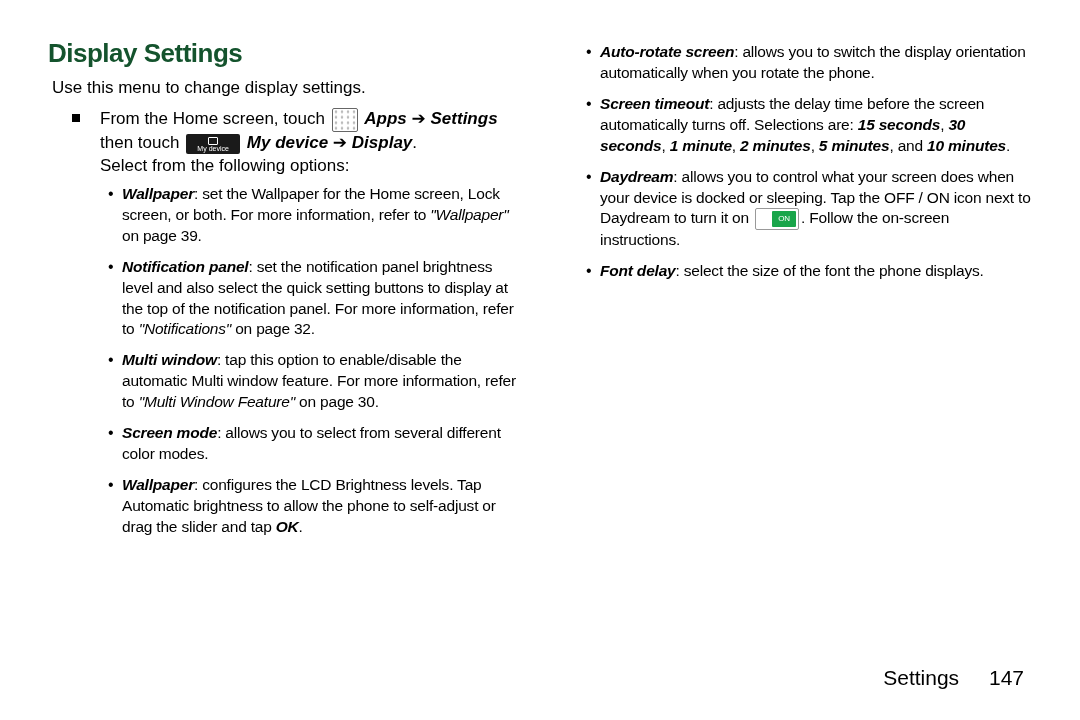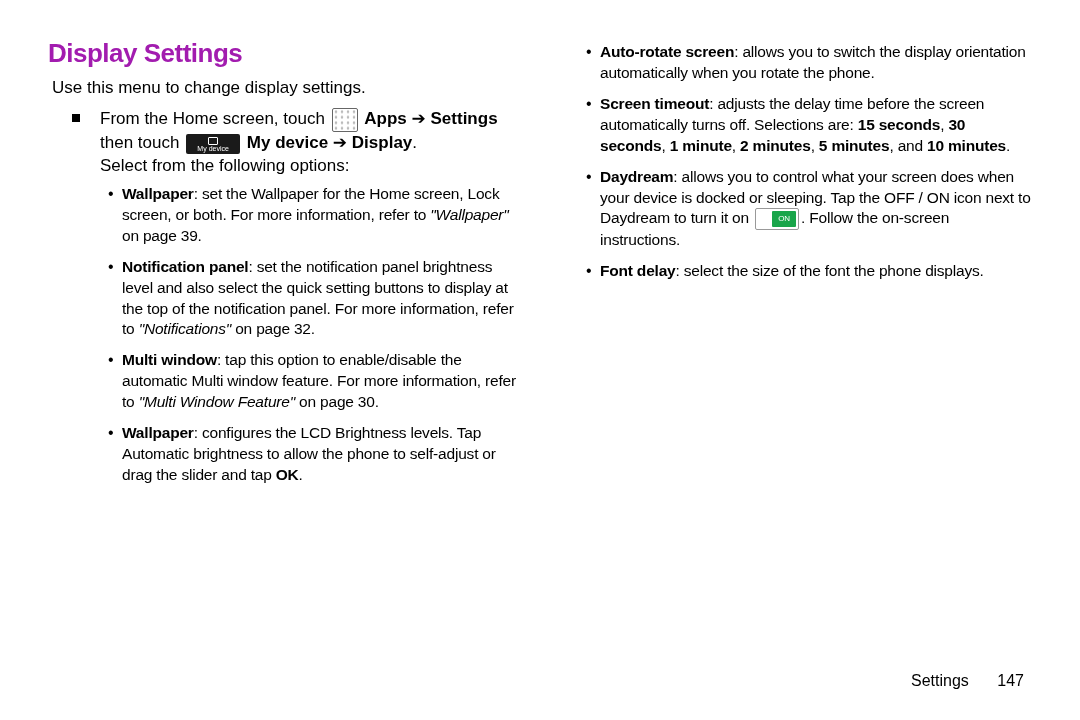--- a/index.html
+++ b/index.html
@@ -23,21 +23,21 @@
     position: relative;
   }
   .col {
     width: 50%;
     box-sizing: border-box;
   }
   .col.left { padding-right: 22px; }
   .col.right { padding-left: 22px; }
 
   h1.title {
-    color: #a21caf;
+    color: #14532d;
     font-weight: 900;
     font-size: 26px;
     margin: 0 0 6px 0;
     letter-spacing: -0.5px;
   }
   .intro {
     margin: 6px 0 8px 4px;
     font-size: 17px;
   }
   .nav-block {
@@ -109,21 +109,21 @@
     width: 24px;
     background: #19a54a;
     color: #fff;
     font-size: 8px;
     line-height: 16px;
     text-align: center;
     border-radius: 1px;
   }
 
   .arrow { font-family: Arial; }
-  b { font-weight: 700; }
+  b { font-weight: 700; font-style: italic; }
   i.ref { font-style: italic; }
 
   ul.opts {
     list-style: none;
     margin: 4px 0 0 0;
     padding: 0 0 0 60px;
     font-size: 15.5px;
   }
   .col.right ul.opts { padding-left: 24px; }
   ul.opts > li {
@@ -138,21 +138,21 @@
     top: 0;
     font-size: 16px;
     line-height: 1.3;
   }
   .cond { letter-spacing: -0.2px; }
 
   .footer {
     position: absolute;
     right: 56px;
     bottom: 28px;
-    font-size: 16px;
+    font-size: 21px;
   }
   .footer .pn { margin-left: 24px; }
 </style>
 </head>
 <body>
 
 <div class="page">
 
   <div class="col left">
     <h1 class="title">Display Settings</h1>
@@ -176,20 +176,23 @@
       <li>
         <b>Wallpaper</b><span>: set the Wallpaper for the Home screen, Lock screen, or both. For more information, refer to </span><i class="ref">"Wallpaper"</i><span> on page 39.</span>
       </li>
       <li>
         <b>Notification panel</b><span>: set the notification panel brightness level and also select the quick setting buttons to display at the top of the notification panel. For more information, refer to </span><i class="ref">"Notifications"</i><span>  on page 32.</span>
       </li>
       <li>
         <b>Multi window</b><span>: tap this option to enable/disable the automatic Multi window feature. For more information, refer to </span><i class="ref">"Multi Window Feature"</i><span>  on page 30.</span>
       </li>
       <li>
+        <b>Screen mode</b><span>: allows you to select from several different color modes.</span>
+      </li>
+      <li>
         <b>Wallpaper</b><span>: configures the LCD Brightness levels. Tap Automatic brightness to allow the phone to self-adjust or drag the slider and tap </span><b>OK</b><span>.</span>
       </li>
     </ul>
   </div>
 
   <div class="col right">
     <ul class="opts cond">
       <li>
         <b>Auto-rotate screen</b><span>: allows you to switch the display orientation automatically when you rotate the phone.</span>
       </li>

